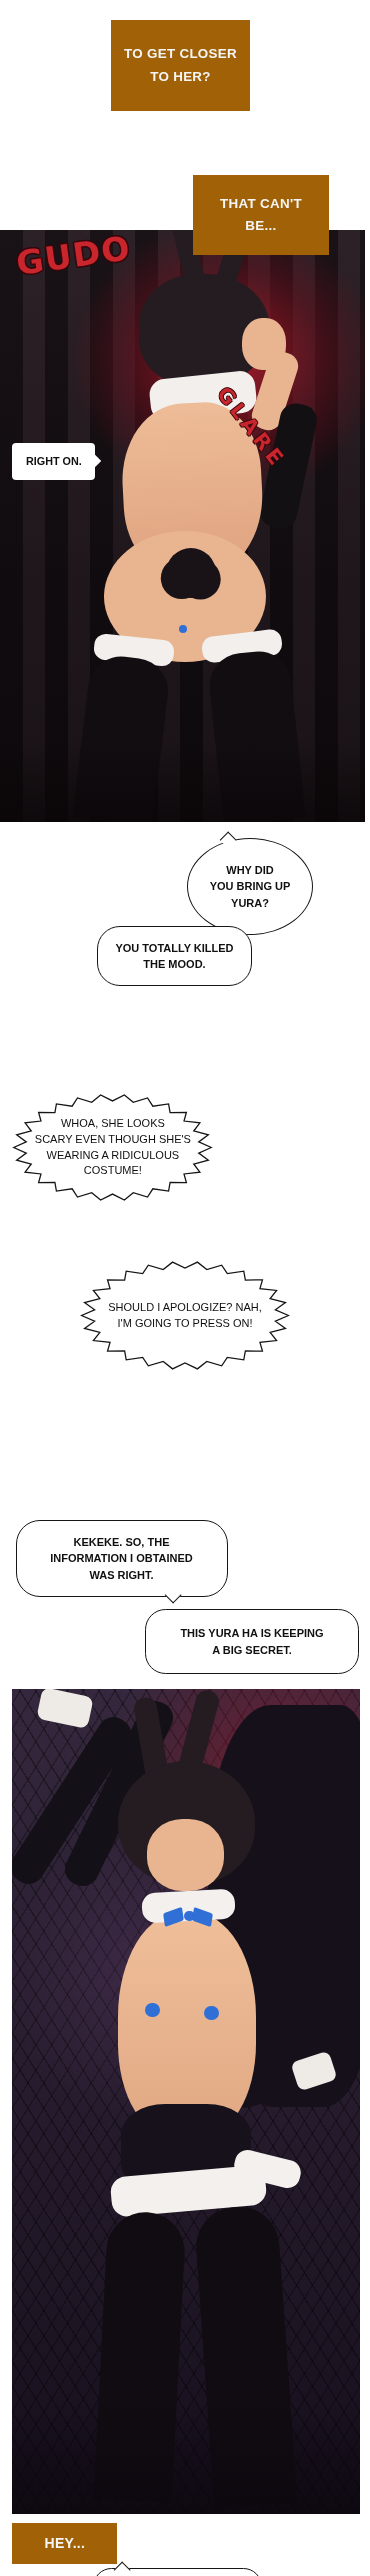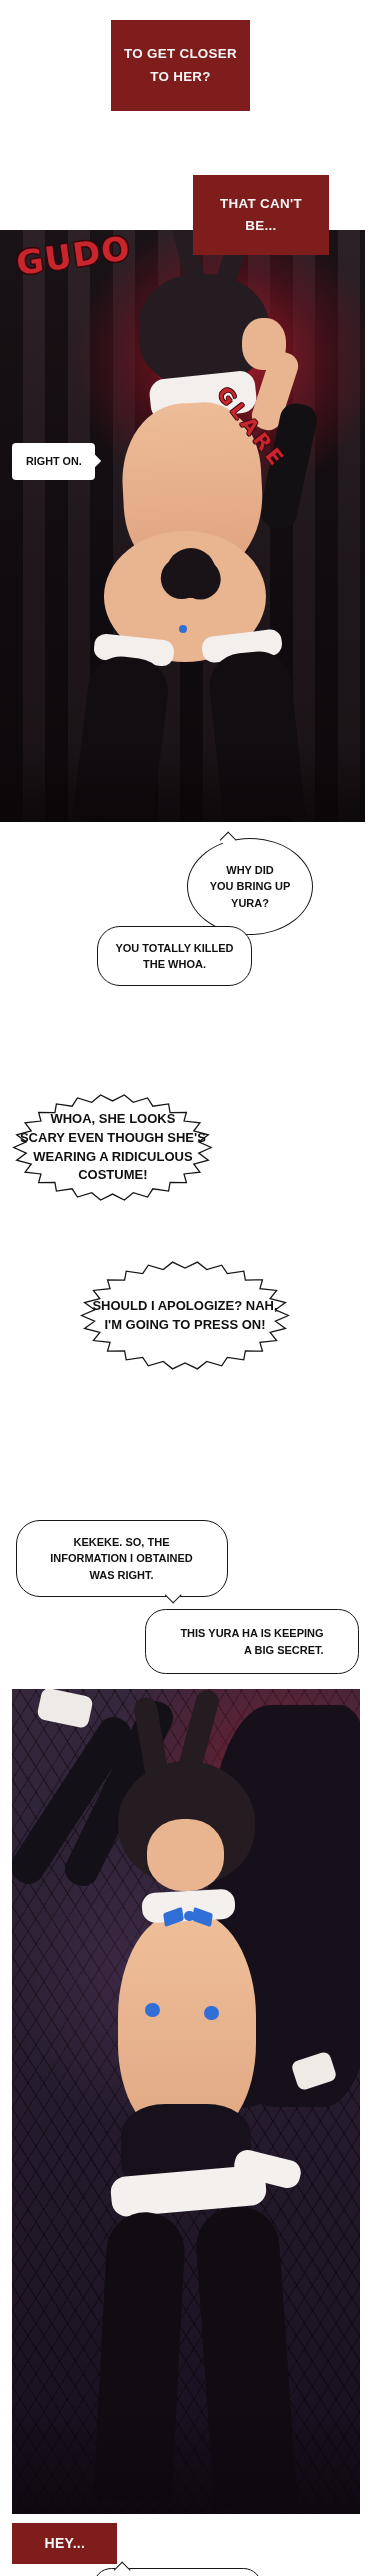--- a/index.html
+++ b/index.html
@@ -4,39 +4,39 @@
 <style>
   html,body{margin:0;padding:0;background:#ffffff;}
   .page{
     position:relative;width:371px;height:2639px;background:#ffffff;
     font-family:"Liberation Sans",sans-serif;overflow:hidden;
   }
   .shape{position:absolute;}
 
   
   .caption{
-    position:absolute;background:#7f1d1d;color:#f5f5f5;z-index:3;
+    position:absolute;background:#a16207;color:#f5f5f5;z-index:3;
     display:flex;align-items:center;justify-content:center;text-align:center;
     font-size:13.4px;font-weight:bold;line-height:1.65;letter-spacing:0.3px;
     white-space:pre-line;
   }
   .cap-closer{left:111px;top:20px;width:139px;height:91px;}
   .cap-cant{left:193px;top:175px;width:136px;height:80px;}
   .cap-hey{left:12.4px;top:2523px;width:105px;height:41px;font-size:14px;}
 
   
   .bubble{
     position:absolute;background:#fff;border:1.3px solid var(--bubble-border,#161616);
     color:#101010;z-index:3;display:flex;align-items:center;justify-content:center;
     text-align:center;font-size:11px;font-weight:bold;line-height:1.5;white-space:pre-line;
   }
   .b-why{left:187px;top:838px;width:124px;height:95px;border-radius:50%;}
   .b-killed{left:97px;top:926px;width:153px;height:58px;border-radius:23px;z-index:4;}
   .b-kekeke{left:15.5px;top:1520px;width:210px;height:75px;border-radius:24px;}
-  .b-secret{left:145px;top:1609px;width:212px;height:63px;border-radius:20.6px;text-align:right;}
+  .b-secret{left:145px;top:1609px;width:212px;height:63px;border-radius:20.6px;}
   .b-weasel{left:93px;top:2568px;width:167px;height:63px;border-radius:18.5px;}
   .b-holdon{
     left:12.4px;top:443px;width:83px;height:37px;border:none;border-radius:4.1px;
     z-index:3;font-size:10.8px;
   }
 
   
   .tail{position:absolute;width:11.3px;height:11.3px;background:#fff;transform:rotate(45deg);}
   .tail-up{border-top:1.3px solid var(--bubble-border,#161616);border-left:1.3px solid var(--bubble-border,#161616);}
   .tail-down{border-right:1.3px solid var(--bubble-border,#161616);border-bottom:1.3px solid var(--bubble-border,#161616);}
@@ -47,21 +47,21 @@
   .t-holdon{left:calc(100% - 6.2px);top:13px;width:10.3px;height:10.3px;}
 
   
   .spiky-wrap{position:absolute;z-index:3;}
   .sp-a{left:12.4px;top:1093px;width:201px;height:109px;}
   .sp-b{left:80px;top:1260px;width:210px;height:111px;z-index:4;}
   .spiky{position:absolute;inset:0;width:100%;height:100%;}
   .spiky polygon{fill:#fff;stroke:var(--bubble-border,#161616);stroke-width:2.5;}
   .spiky-text{
     position:absolute;inset:0;display:flex;align-items:center;justify-content:center;
-    text-align:center;font-size:13px;font-weight:bold;line-height:1.45;
+    text-align:center;font-size:11px;font-weight:normal;line-height:1.45;
     color:#101010;white-space:pre-line;z-index:1;
   }
 
   
   .sfx{
     position:absolute;z-index:2;font-weight:bold;color:var(--sfx-red,#c8252c);
     font-family:"DejaVu Sans",sans-serif;
   }
   .sfx-gudo{
     left:15.5px;top:236px;font-size:33px;letter-spacing:1.5px;transform:rotate(-8deg);
@@ -210,21 +210,21 @@
 
   <div class="bubble b-why">
     <span>WHY DID
 YOU BRING UP
 YURA?</span>
     <div class="tail tail-up t-why"></div>
   </div>
 
   <div class="bubble b-killed">
     <span>YOU TOTALLY KILLED
-THE WHOA.</span>
+THE MOOD.</span>
   </div>
 
   <div class="spiky-wrap sp-a">
     <svg class="spiky" viewBox="0 0 390 212">
         <polygon points="387.0,106.0 362.7,116.9 381.4,130.6 353.0,138.1 365.0,153.9 334.1,157.5 338.7,174.3 307.0,173.8 304.1,190.8 273.5,186.3 263.1,202.3 235.4,194.0 218.1,208.2 195.0,196.6 171.9,208.2 154.6,194.0 126.9,202.3 116.5,186.3 85.9,190.8 83.0,173.8 51.3,174.3 55.9,157.5 25.0,153.9 37.0,138.1 8.6,130.6 27.3,116.9 3.0,106.0 27.3,95.1 8.6,81.4 37.0,73.9 25.0,58.1 55.9,54.5 51.3,37.7 83.0,38.2 85.9,21.2 116.5,25.7 126.9,9.7 154.6,18.0 171.9,3.8 195.0,15.4 218.1,3.8 235.4,18.0 263.1,9.7 273.5,25.7 304.1,21.2 307.0,38.2 338.7,37.7 334.1,54.5 365.0,58.1 353.0,73.9 381.4,81.4 362.7,95.1"></polygon>
       </svg>
     <div class="spiky-text">WHOA, SHE LOOKS
 SCARY EVEN THOUGH SHE'S
 WEARING A RIDICULOUS
 COSTUME!</div>

